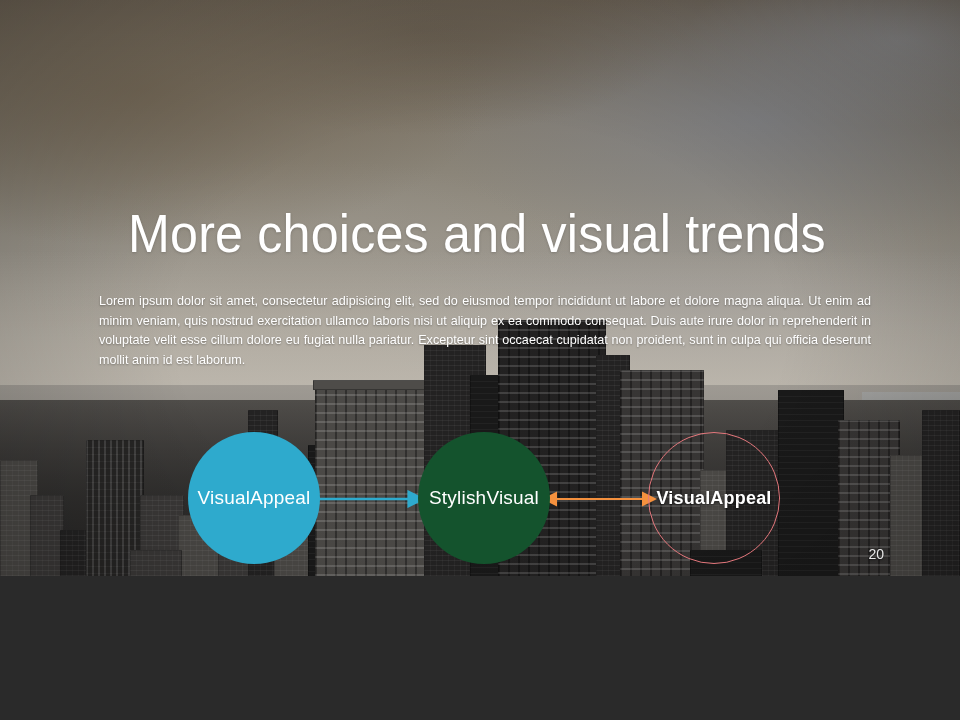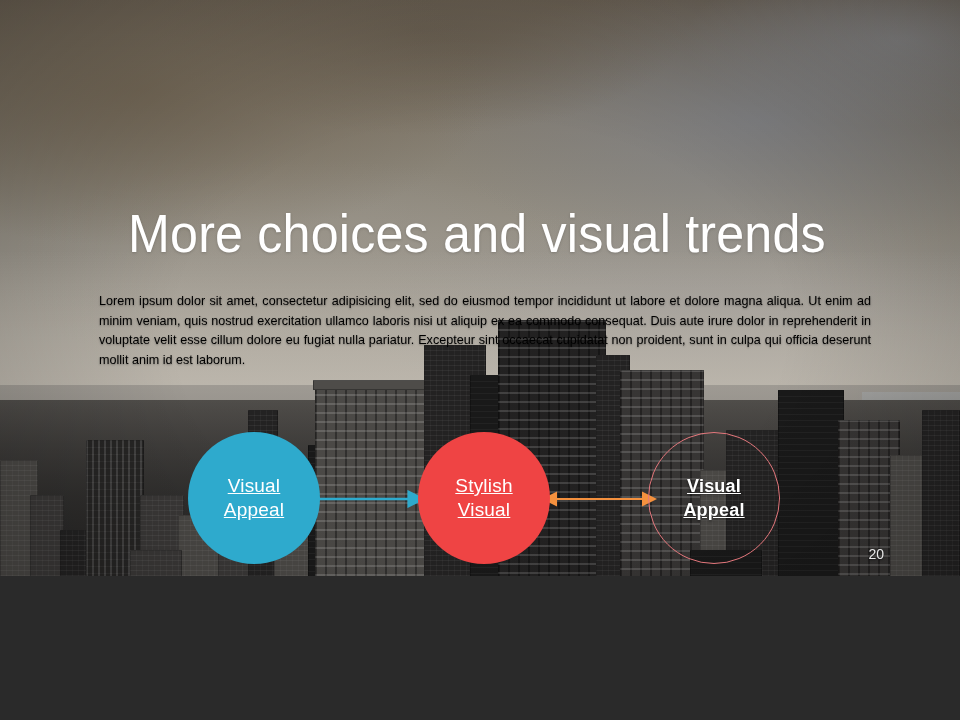--- a/index.html
+++ b/index.html
@@ -101,39 +101,38 @@
     color:#ffffff;
     letter-spacing:.2px;
     transform:scaleX(.93);
     transform-origin:left center;
     text-shadow:0 1px 3px rgba(0,0,0,.18);
     white-space:nowrap;
   }
   .body-copy {
     position:absolute; left:99px; top:292px; width:772px;
     font-size:12.6px; line-height:19.6px;
-    color:#000000;
+    color:#ffffff;
     text-align:justify;
     text-shadow:0 1px 2px rgba(0,0,0,.35);
   }
 
   
   .diagram { position:absolute; left:0; top:0; width:960px; height:720px; }
 
   .circle {
     position:absolute;
     border-radius:50%;
-    display:flex; flex-direction:column;
+    display:flex; flex-direction:row;
     align-items:center; justify-content:center;
     color:#ffffff;
     font-size:19px; line-height:24px;
     font-weight:400;
     text-align:right;
     letter-spacing:.2px;
-    text-decoration:underline;
   }
   .circle span { display:block; }
 
   #circle-1 {
     left:188px; top:432px; width:132px; height:132px;
   }
   #circle-2 {
     left:418px; top:432px; width:132px; height:132px;
   }
   #circle-3 {
@@ -241,21 +240,21 @@
       <line x1="312" y1="499" x2="422" y2="499" stroke="#2eaacd" stroke-width="2.6" marker-end="url(#head-cyan)"></line>
 
       <line x1="545" y1="499" x2="654" y2="499" stroke="#f5913e" stroke-width="2.2" marker-start="url(#head-orange-l)" marker-end="url(#head-orange-r)"></line>
     </svg>
 
     <div class="circle" id="circle-1" style="background:#2eaacd;">
       <span>Visual</span>
       <span>Appeal</span>
     </div>
 
-    <div class="circle" id="circle-2" style="background:#ef4444;">
+    <div class="circle" id="circle-2" style="background:#14532d;">
       <span>Stylish</span>
       <span>Visual</span>
     </div>
 
     <div class="circle" id="circle-3" style="border:1.6px solid #e4777c;">
       <span>Visual</span>
       <span>Appeal</span>
     </div>
   </div>
 

